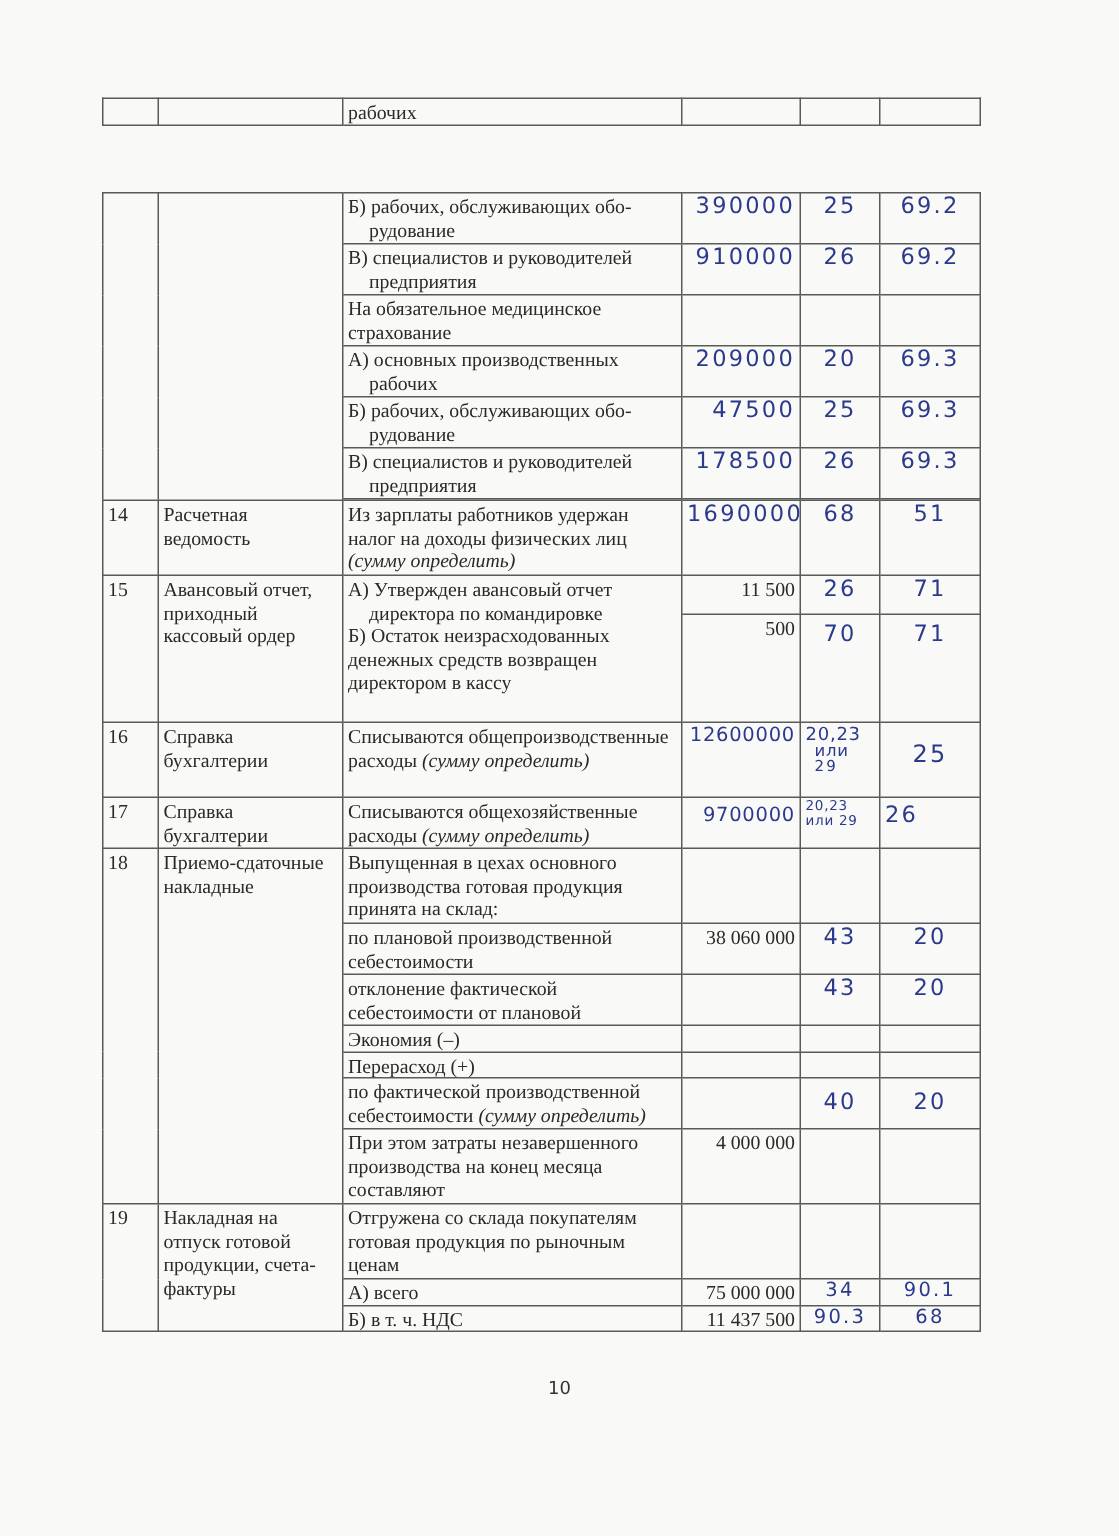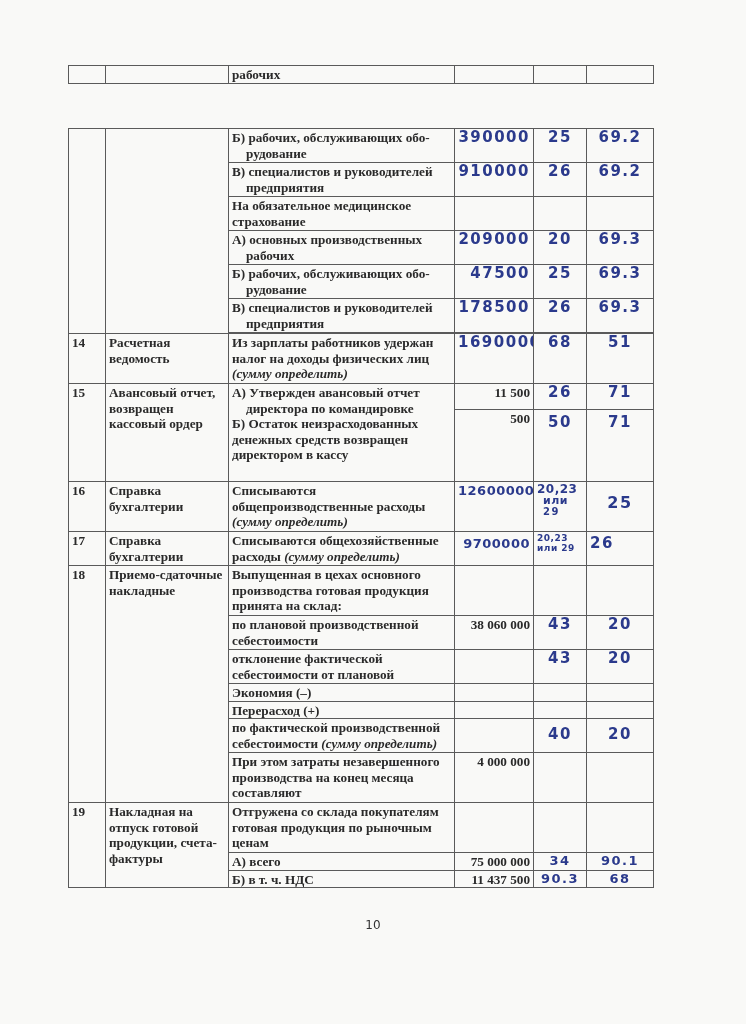--- a/index.html
+++ b/index.html
@@ -12,21 +12,20 @@
     color: #2a2a2a;
   }
   table.doc {
     position: absolute;
     left: 68px;
     border-collapse: collapse;
     table-layout: fixed;
     width: 585px;
     font-size: 13.2px;
     line-height: 15.5px;
-    font-weight: bold;
   }
   table.doc td {
     border: 1px solid #5a5a5a;
     vertical-align: top;
     padding: 1px 3px 0 3px;
     overflow: hidden;
   }
   col.c-num { width: 37px; }
   col.c-doc { width: 123px; }
   col.c-txt { width: 226px; }
@@ -175,34 +174,34 @@
     <td class="hwc">
           <span class="hw">68</span>
         </td>
     <td class="hwc">
           <span class="hw">51</span>
         </td>
   </tr>
 
   <tr style="height:26px">
     <td rowspan="2">15</td>
-    <td rowspan="2">Авансовый отчет, возвращен кассовый ордер</td>
+    <td rowspan="2">Авансовый отчет, приходный кассовый ордер</td>
     <td rowspan="2"><span>А) Утвержден авансовый отчет</span><br><span class="ind">директора по командировке</span><br><span>Б) Остаток неизрасходованных денежных средств возвращен директором в кассу</span></td>
     <td class="sum">11 500</td>
     <td class="hwc">
           <span class="hw">26</span>
         </td>
     <td class="hwc">
           <span class="hw">71</span>
         </td>
   </tr>
   <tr style="height:72px">
     <td class="sum">500</td>
     <td class="hwc">
-          <span class="hw" style="margin-top:4px">50</span>
+          <span class="hw" style="margin-top:4px">70</span>
         </td>
     <td class="hwc">
           <span class="hw" style="margin-top:4px">71</span>
         </td>
   </tr>
 
   <tr style="height:50px">
     <td>16</td>
     <td>Справка бухгалтерии</td>
     <td><span>Списываются общепроизводственные расходы</span> <span class="it">(сумму определить)</span></td>

